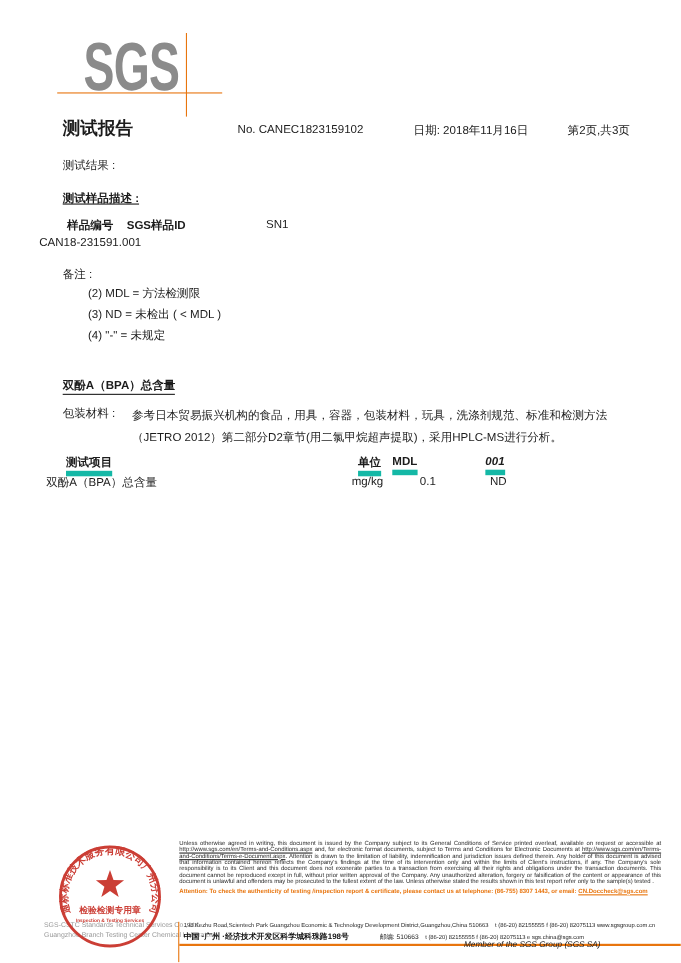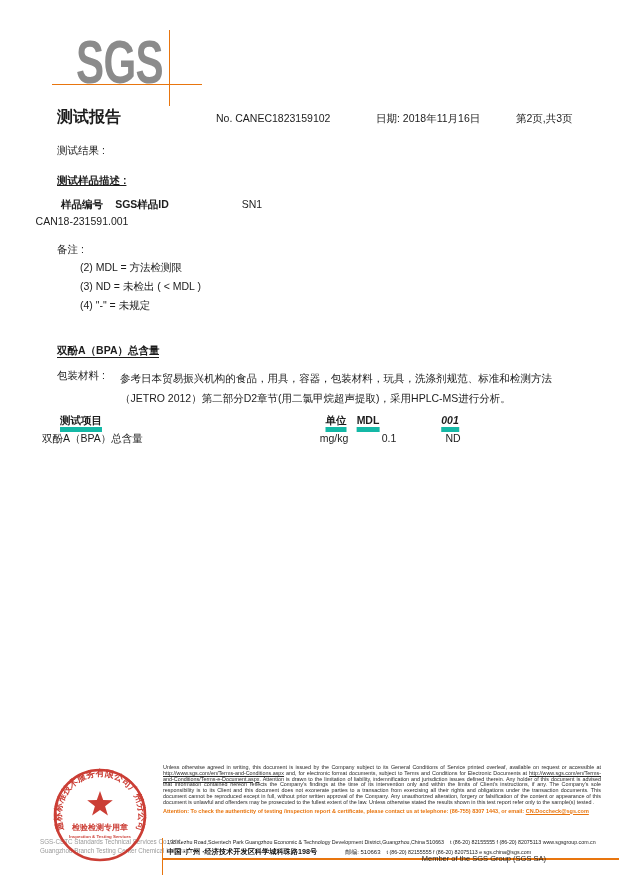--- a/index.html
+++ b/index.html
@@ -54,21 +54,21 @@
 
   .addr{left:167px;top:839px;width:446px;}
   .addr-row1{font-size:5.3px;color:#222;white-space:nowrap;}
   .addr-row1 .gap{margin-left:6px;}
   .addr-row2{margin-top:2px;display:flex;align-items:baseline;white-space:nowrap;}
   .addr-cn{font-size:7.2px;font-weight:bold;color:#111;}
   .addr-post{font-size:6px;margin-left:28px;color:#222;}
   .addr-sm{font-size:5.3px;margin-left:6px;color:#222;}
   .footer-vline{left:162px;top:838px;width:1px;height:37px;background:#e8750e;}
   .footer-hline{left:163px;top:858px;width:456px;height:1.5px;background:#e8750e;}
-  .member{right:73px;top:854px;font-size:7.5px;color:#222;white-space:nowrap;}
+  .member{right:73px;top:854px;font-size:7.5px;color:#222;white-space:nowrap;font-style:italic;}
 </style>
 </head>
 <body>
 
 <div class="page">
 
   <div class="abs logo">SGS</div>
   <div class="abs logo-hline"></div>
   <div class="abs logo-vline"></div>
 

